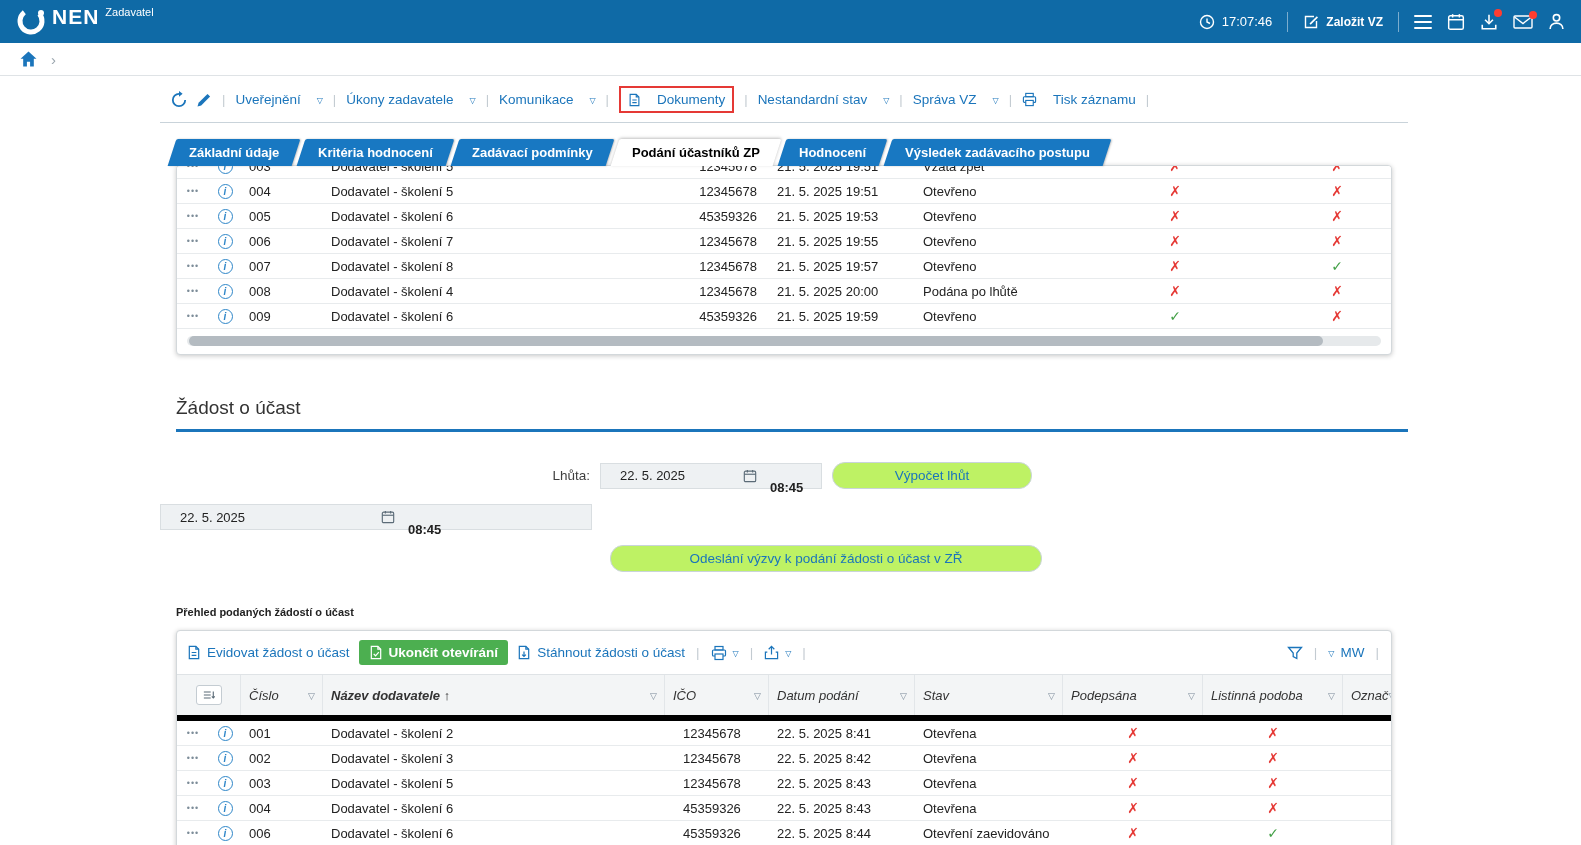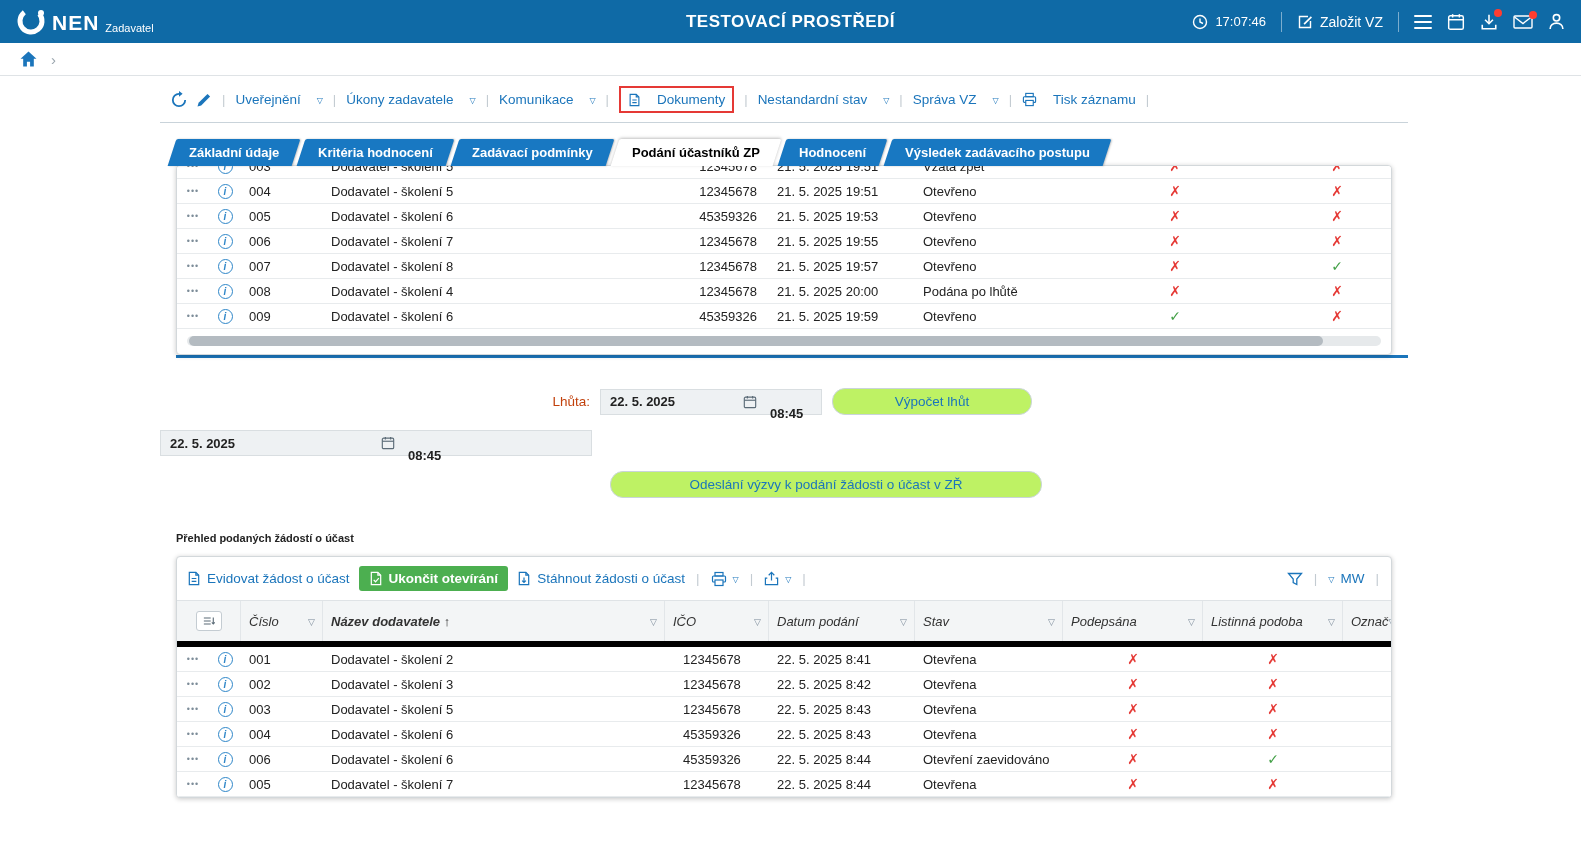--- a/index.html
+++ b/index.html
@@ -7,29 +7,29 @@
     --c-green:#43a047; --c-btn-green:#4caf50;
   }
   *{box-sizing:border-box;}
   html,body{margin:0;padding:0;width:1581px;height:845px;overflow:hidden;background:#fff;
     font-family:"Liberation Sans","DejaVu Sans",sans-serif;font-size:13px;color:#222;}
   svg{display:block;}
   a{text-decoration:none;cursor:pointer;}
 
   
   .header{height:43px;background:var(--c-header);display:flex;align-items:center;padding:0 16px;color:#fff;position:relative;}
-  .brand{display:flex;align-items:flex-end;gap:6px;cursor:pointer;}
+  .brand{display:flex;align-items:flex-start;gap:6px;cursor:pointer;}
   .logo{width:30px;height:30px;margin-bottom:1px;}
   .brand-text{font-size:21px;font-weight:bold;letter-spacing:1px;line-height:1;padding-bottom:4px;}
   .brand-sub{font-size:11px;padding-bottom:3px;}
   .header-title{position:absolute;left:0;right:0;text-align:center;font-size:17px;font-weight:bold;letter-spacing:.5px;pointer-events:none;}
   .header-right{margin-left:auto;display:flex;align-items:center;gap:15px;z-index:1;}
   .h-time{display:flex;align-items:center;gap:7px;font-size:13px;}
   .h-sep{width:1px;height:20px;background:rgba(255,255,255,.45);}
-  .h-create{display:flex;align-items:center;gap:7px;font-size:14px;font-weight:normal;cursor:pointer;}
+  .h-create{display:flex;align-items:center;gap:7px;font-size:12px;font-weight:bold;cursor:pointer;}
   .h-ic{position:relative;cursor:pointer;display:flex;align-items:center;}
   .burger{display:flex;flex-direction:column;gap:4px;}
   .burger i{display:block;width:18px;height:2px;background:#fff;border-radius:1px;}
   .dot{position:absolute;top:-4px;right:-4px;width:8px;height:8px;border-radius:50%;background:#ff3d30;}
 
   
   .breadcrumb{height:33px;display:flex;align-items:center;padding-left:20px;border-bottom:1px solid #dfe3e6;background:#fff;gap:14px;}
   .bc-home{color:var(--c-link);cursor:pointer;}
   .bc-chev{color:#9aa5ad;font-size:15px;}
   .bc-chip{display:flex;align-items:center;gap:9px;font-weight:bold;color:#222;border:1px solid #e3e7ea;border-radius:4px;padding:4px 10px;background:#fff;}
@@ -73,24 +73,24 @@
   .scrollbar{height:10px;background:#e6e9eb;border-radius:5px;margin:7px 10px 8px 10px;position:relative;cursor:pointer;}
   .scroll-thumb{position:absolute;top:0;left:2px;height:10px;background:#b4bbc1;border-radius:5px;}
   .thumb-95{width:95%;}
 
   
   .section-title{font-size:19px;color:#333;margin:42px 0 10px 16px;font-weight:normal;}
   .section-underline{height:3px;background:var(--c-link);width:1232px;margin-left:16px;}
 
   .form{margin-top:30px;}
   .form-row{display:flex;align-items:center;margin-bottom:15px;}
-  .form-label{width:440px;text-align:right;padding-right:10px;color:#c2410c;font-size:13.5px;}
+  .form-label{width:440px;text-align:right;padding-right:10px;color:#404040;font-size:13.5px;}
   .dt-group{display:flex;align-items:center;background:#eef1f3;border:1px solid #d9dee1;height:26px;}
   .w222{width:222px;} .w432{width:432px;}
-  .dt-date{flex:1;padding-left:9px;font-weight:bold;}
+  .dt-date{flex:1;padding-left:19px;font-weight:normal;}
   .dt-date.fixed{flex:none;width:216px;}
   .dt-cal{color:#5b6b77;display:flex;align-items:center;padding:0 4px;cursor:pointer;}
   .dt-time{width:60px;padding-left:9px;font-weight:bold;margin-top:24px;}
   .dt-time.grow{flex:1;}
   .pill-btn{margin-left:10px;height:27px;border:1px solid #c9d4da;border-radius:13px;background:#bef264;color:var(--c-link);font-size:13.5px;cursor:pointer;font-family:inherit;}
   .w200{width:200px;} .btn432{width:432px;margin-left:450px;}
 
   .sub-heading{font-size:11px;font-weight:bold;color:#222;margin:34px 0 12px 16px;}
 
   
@@ -115,21 +115,20 @@
   <div class="brand">
     <span class="logo">
       <svg viewBox="0 0 30 30" width="30" height="30">
         <circle cx="15" cy="15" r="11" fill="none" stroke="#fff" stroke-width="5" stroke-dasharray="52 18" transform="rotate(-40 15 15)"></circle>
         <circle cx="25" cy="7" r="3" fill="#fff"></circle>
       </svg>
     </span>
     <span class="brand-text">NEN</span>
     <span class="brand-sub">Zadavatel</span>
   </div>
-  <div class="header-title">TESTOVACÍ PROSTŘEDÍ</div>
   <div class="header-right">
     <div class="h-time">
       <span>
         <svg viewBox="0 0 16 16" width="16" height="16" fill="none" stroke="#fff" stroke-width="1.4">
           <circle cx="8" cy="8" r="6.5"></circle>
             <path d="M8 4.5 V8 L11 9.5"></path>
         </svg>
       </span>
       <span>17:07:46</span>
     </div>
@@ -407,20 +406,21 @@
      <div class="cell c-mark">
             <span class="mark-x">✗</span>
           </div>
         </div>
       </div>
     <div class="scrollbar">
       <span class="scroll-thumb thumb-95"></span>
     </div>
   </div>
 
+  <div class="section-title">Žádost o účast</div>
   <div class="section-underline"></div>
 
   <div class="form">
     <div class="form-row">
       <div class="form-label">Lhůta:</div>
       <div class="dt-group w222">
         <span class="dt-date">22. 5. 2025</span>
         <span class="dt-cal">
           <svg viewBox="0 0 16 16" width="14" height="14" fill="none" stroke="currentColor" stroke-width="1.3">
             <rect x="1.5" y="2.5" width="13" height="12" rx="1.5"></rect>

